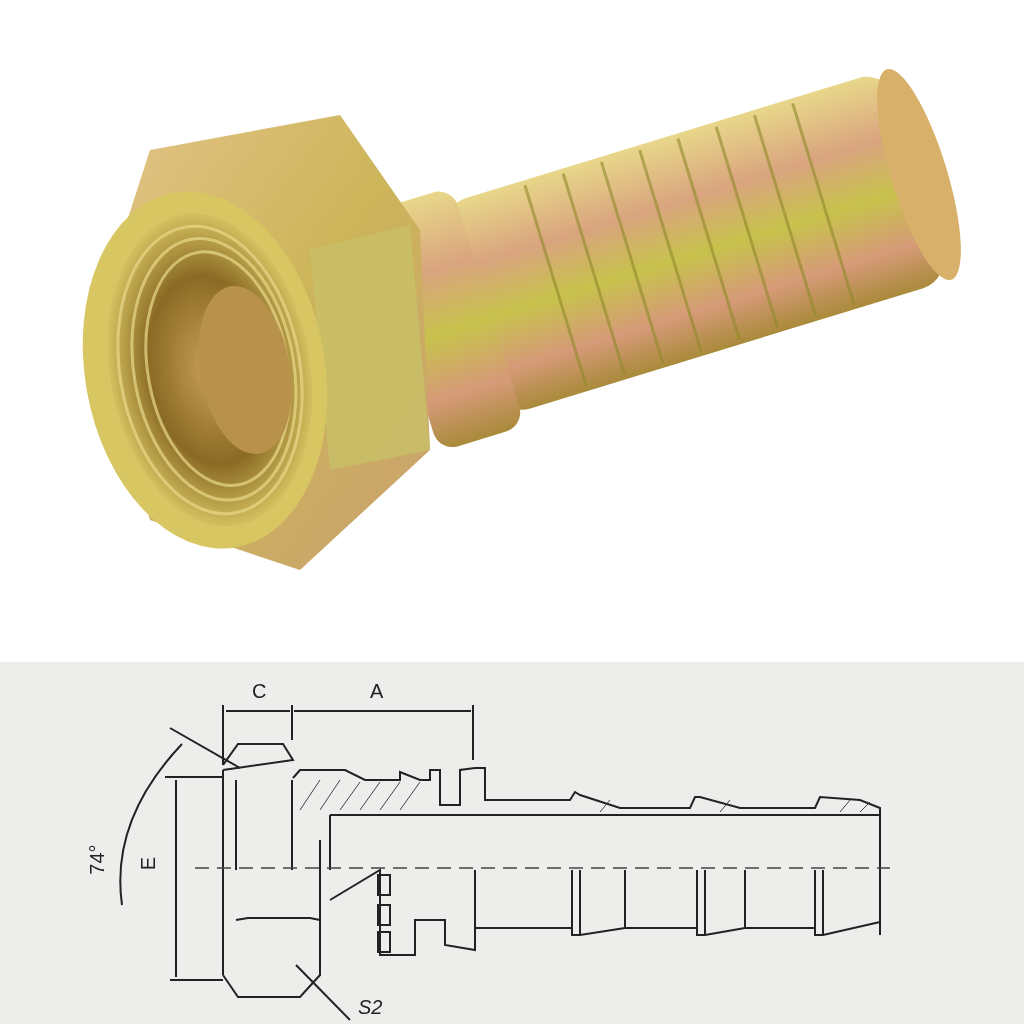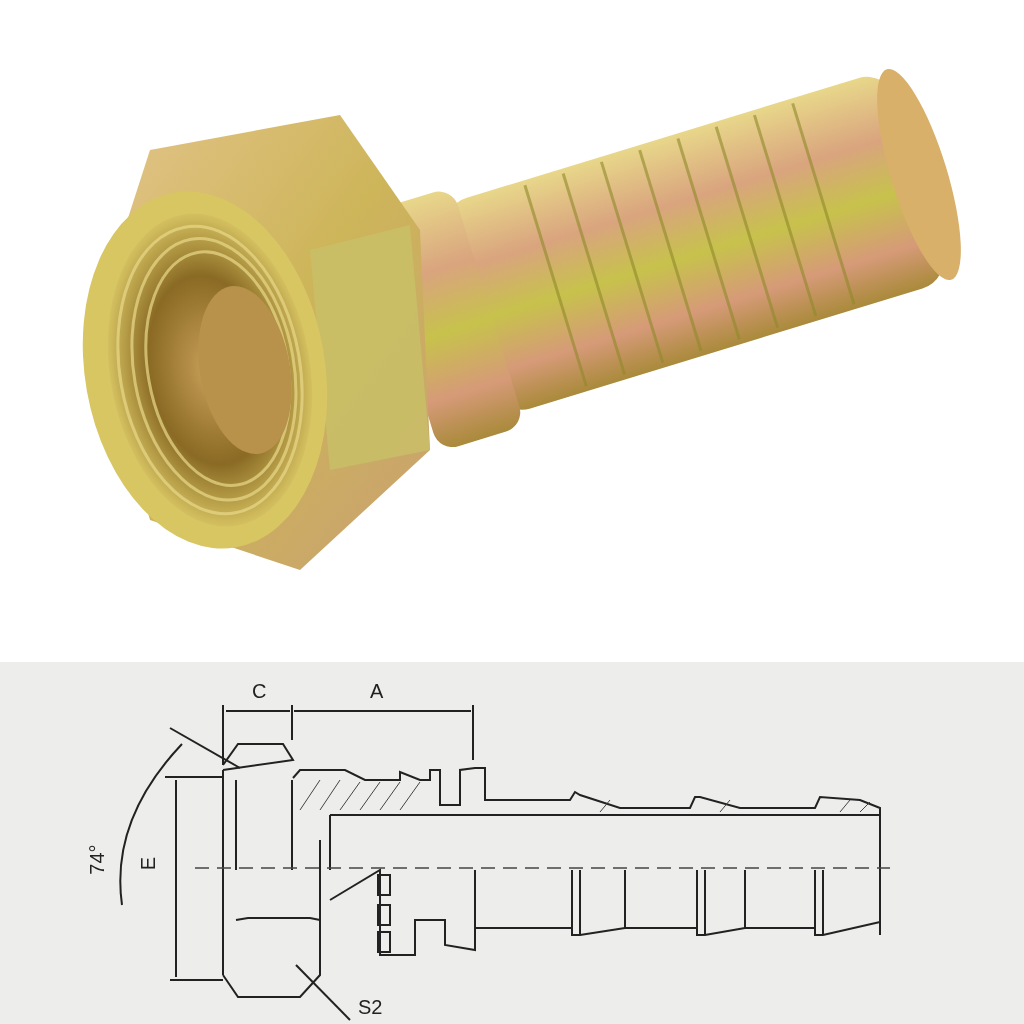--- a/index.html
+++ b/index.html
@@ -120,14 +120,14 @@
       <line x1="600" y1="812" x2="610" y2="800"></line>
         <line x1="720" y1="812" x2="730" y2="800"></line>
       <line x1="840" y1="812" x2="850" y2="800"></line>
         <line x1="860" y1="812" x2="870" y2="802"></line>
     </g>
   </svg>
   <div class="lbl" style="left:252px;top:18px;">C</div>
   <div class="lbl" style="left:370px;top:18px;">A</div>
   <div class="lbl" style="left:142px;top:190px;transform:rotate(-90deg);">E</div>
   <div class="lbl" style="left:82px;top:186px;transform:rotate(-90deg);">74°</div>
-  <div class="lbl" style="left:358px;top:334px;">S2</div>
+  <div class="lbl" style="left:358px;top:334px;font-style:italic;">S2</div>
 </div>
 
 </body></html>

